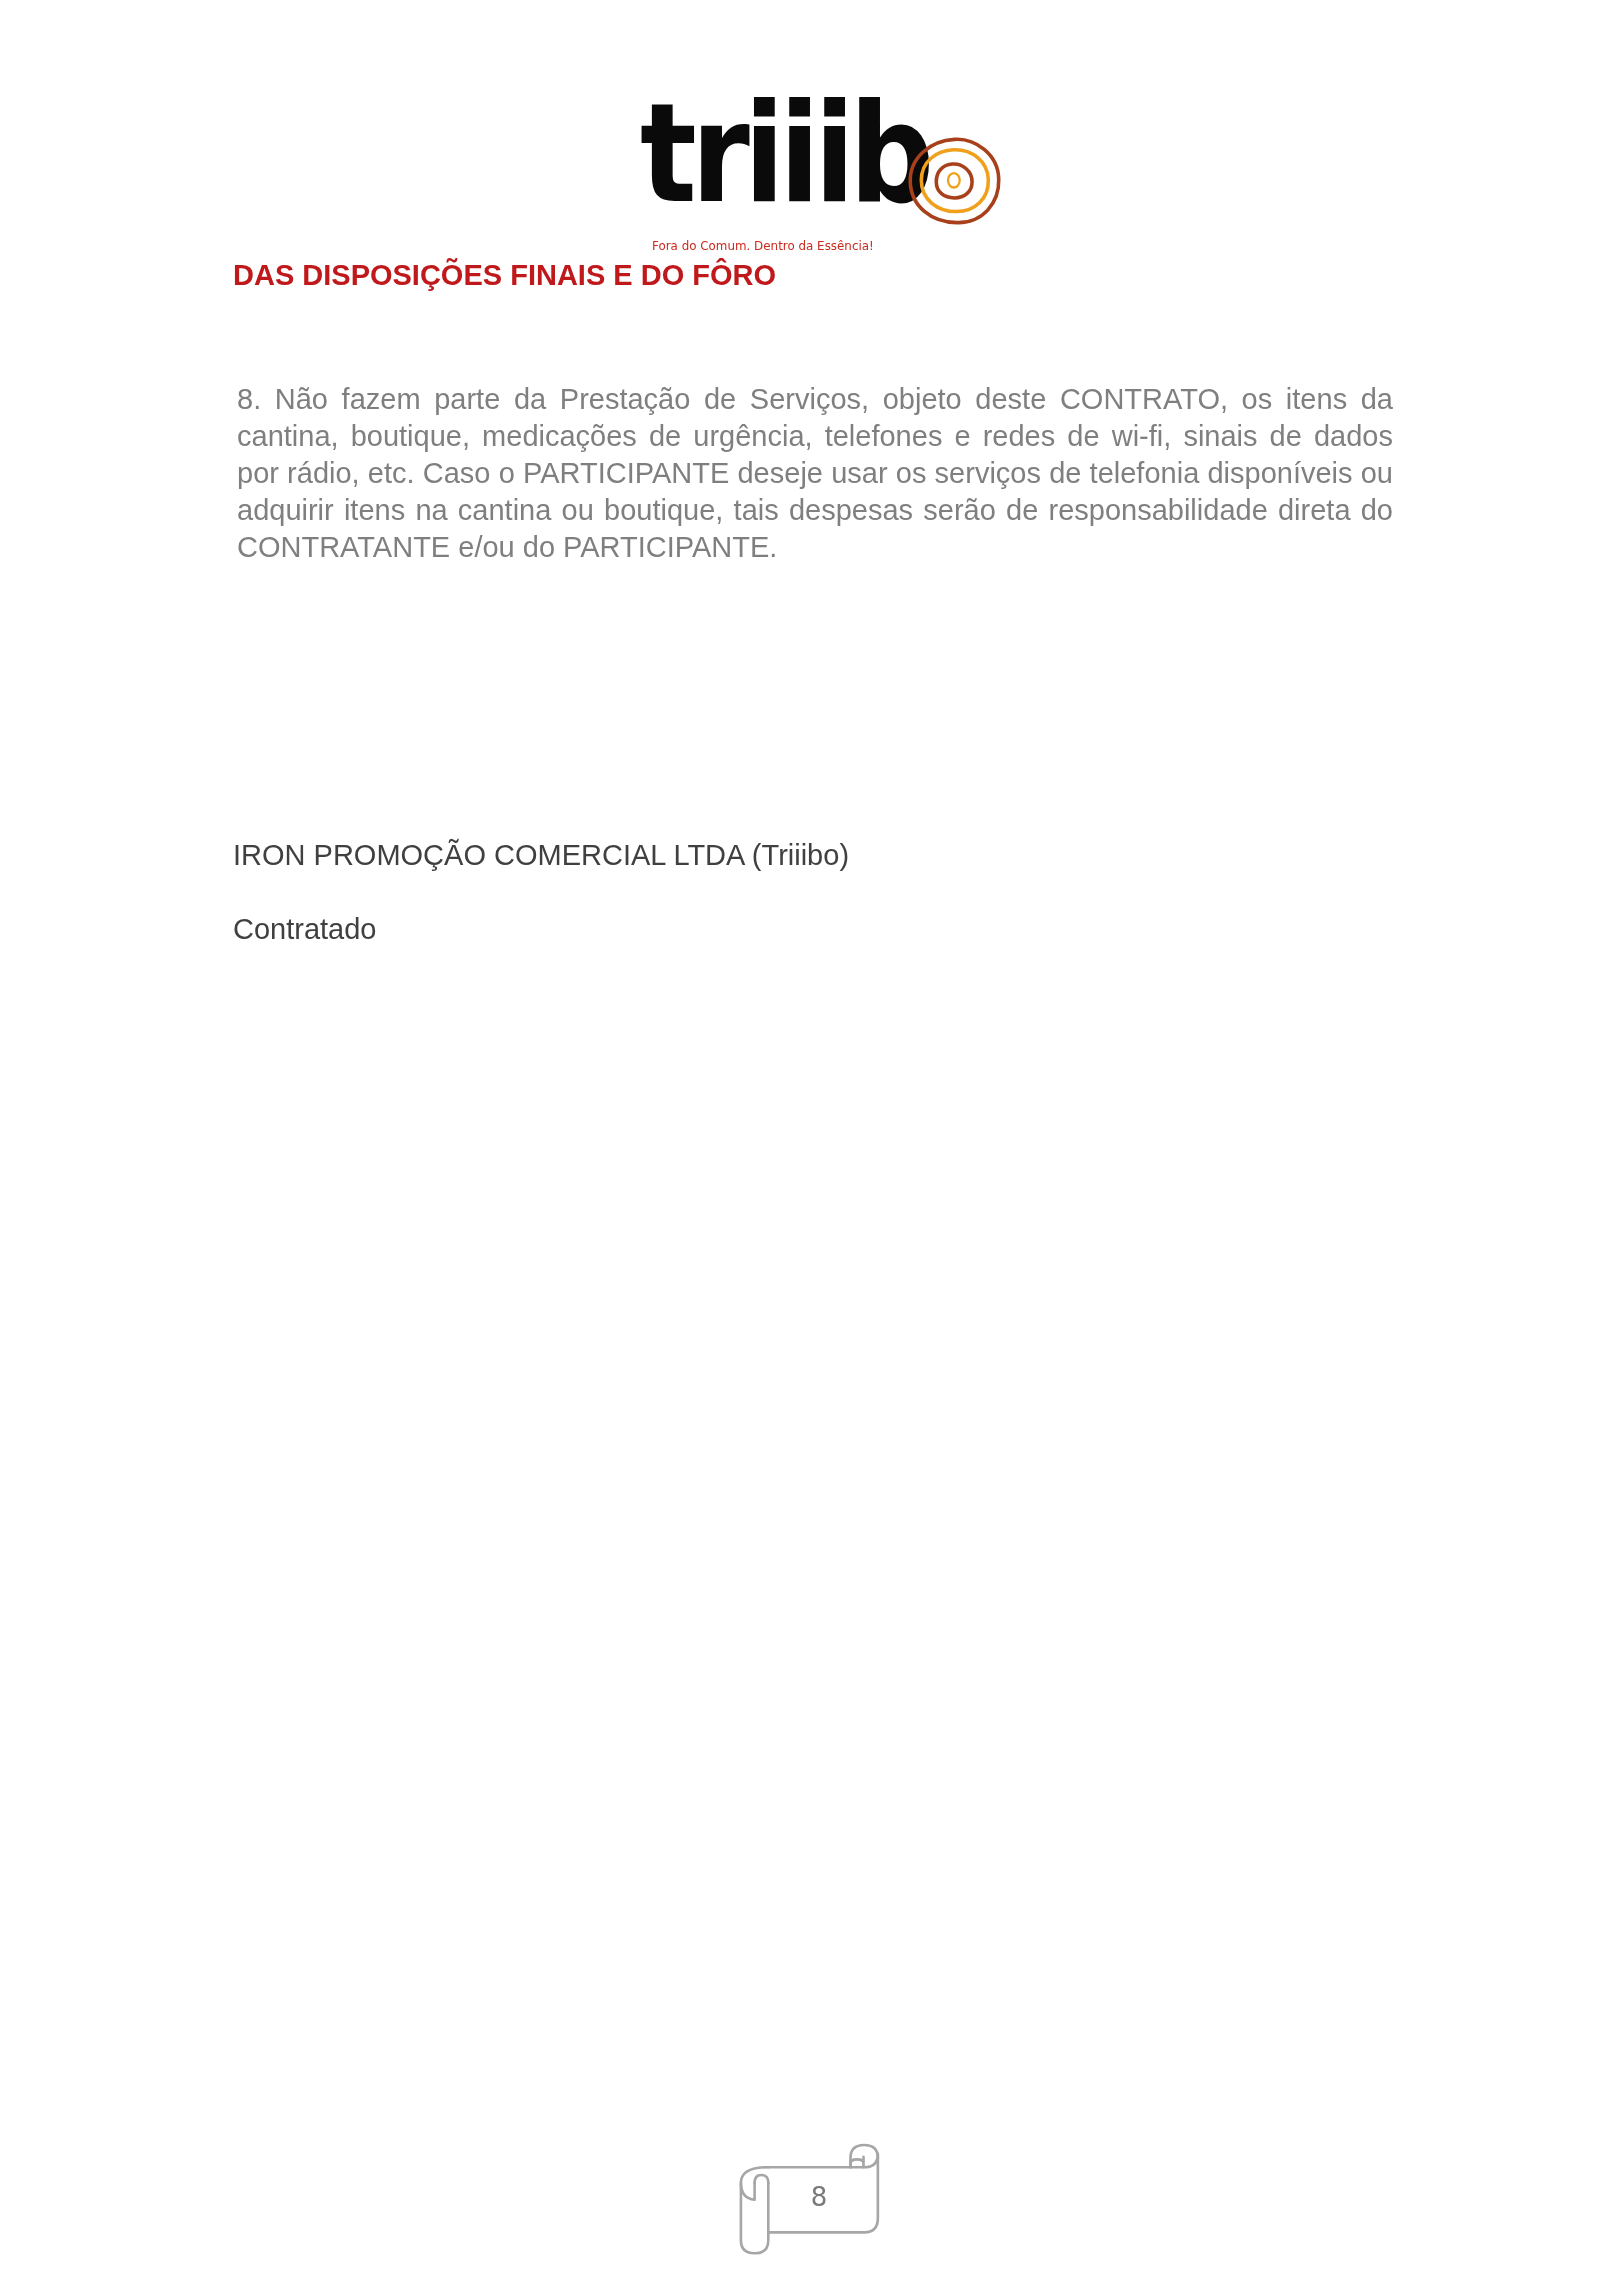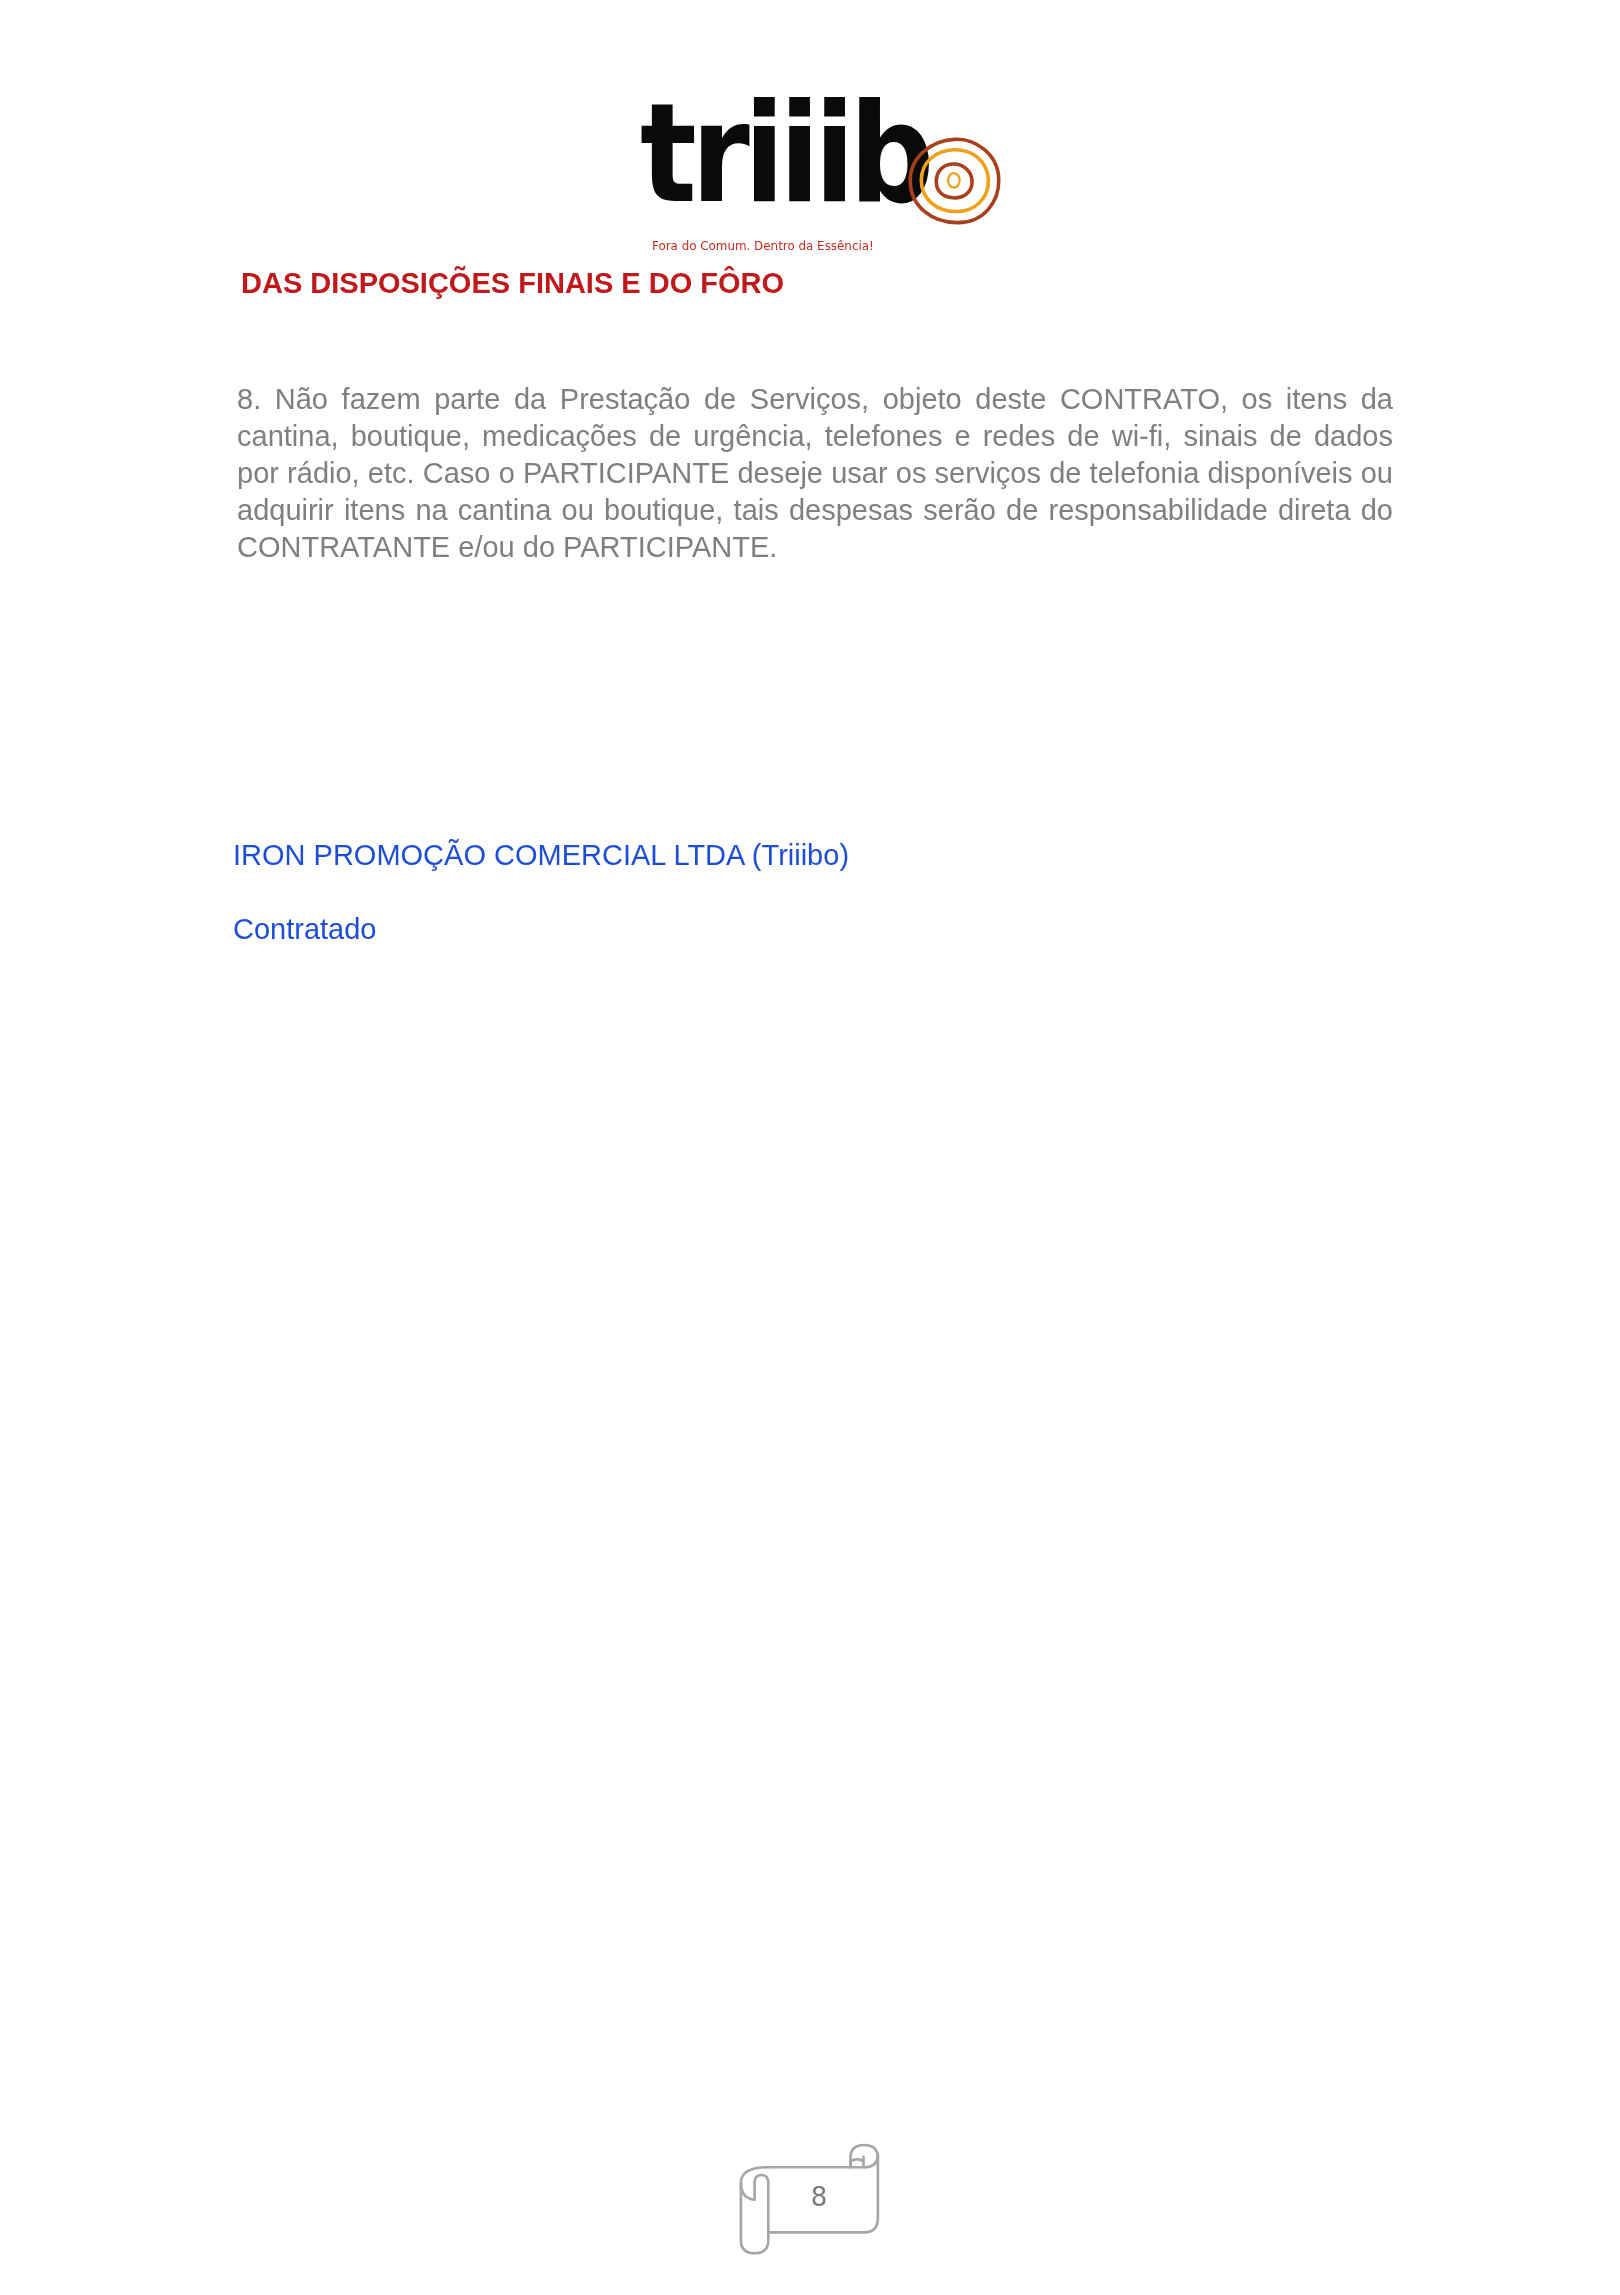--- a/index.html
+++ b/index.html
@@ -61,21 +61,21 @@
       white-space: nowrap;
       transform: scaleX(0.96);
       transform-origin: left top;
     }
 
     
     .section-heading {
       position: absolute;
       left: 233px;
       top: 257px;
-      margin: 8px;
+      margin: 0;
       font-family: "Liberation Sans", sans-serif;
       font-weight: bold;
       font-size: 29px;
       line-height: 37px;
       color: #c0191c;
       white-space: nowrap;
     }
 
     
     .body-text {
@@ -92,21 +92,21 @@
     .p-8      { top: 377px; }
     .p-8-1    { top: 584px; }
     .p-foro   { top: 679px; }
     .sig-line {
       position: absolute;
       left: 233px;
       margin: 0;
       font-family: "Liberation Sans", sans-serif;
       font-size: 29px;
       line-height: 37px;
-      color: #1d4ed8;
+      color: #404040;
       white-space: nowrap;
     }
     .sig-company { top: 837px; }
     .sig-role    { top: 911px; }
 
     
     .page-number-scroll {
       position: absolute;
       left: 737px;
       top: 2141px;

